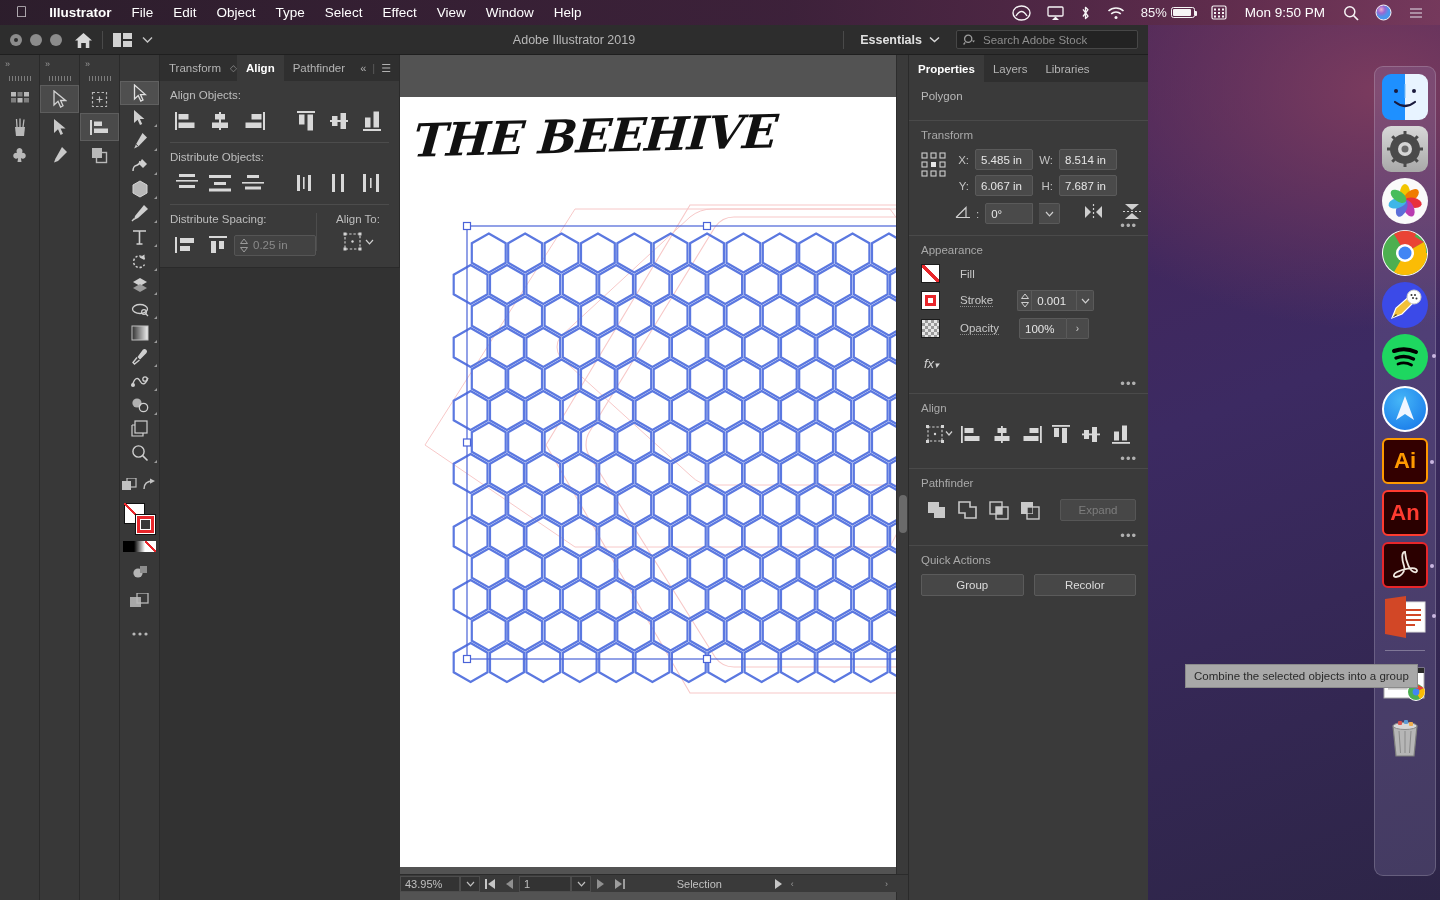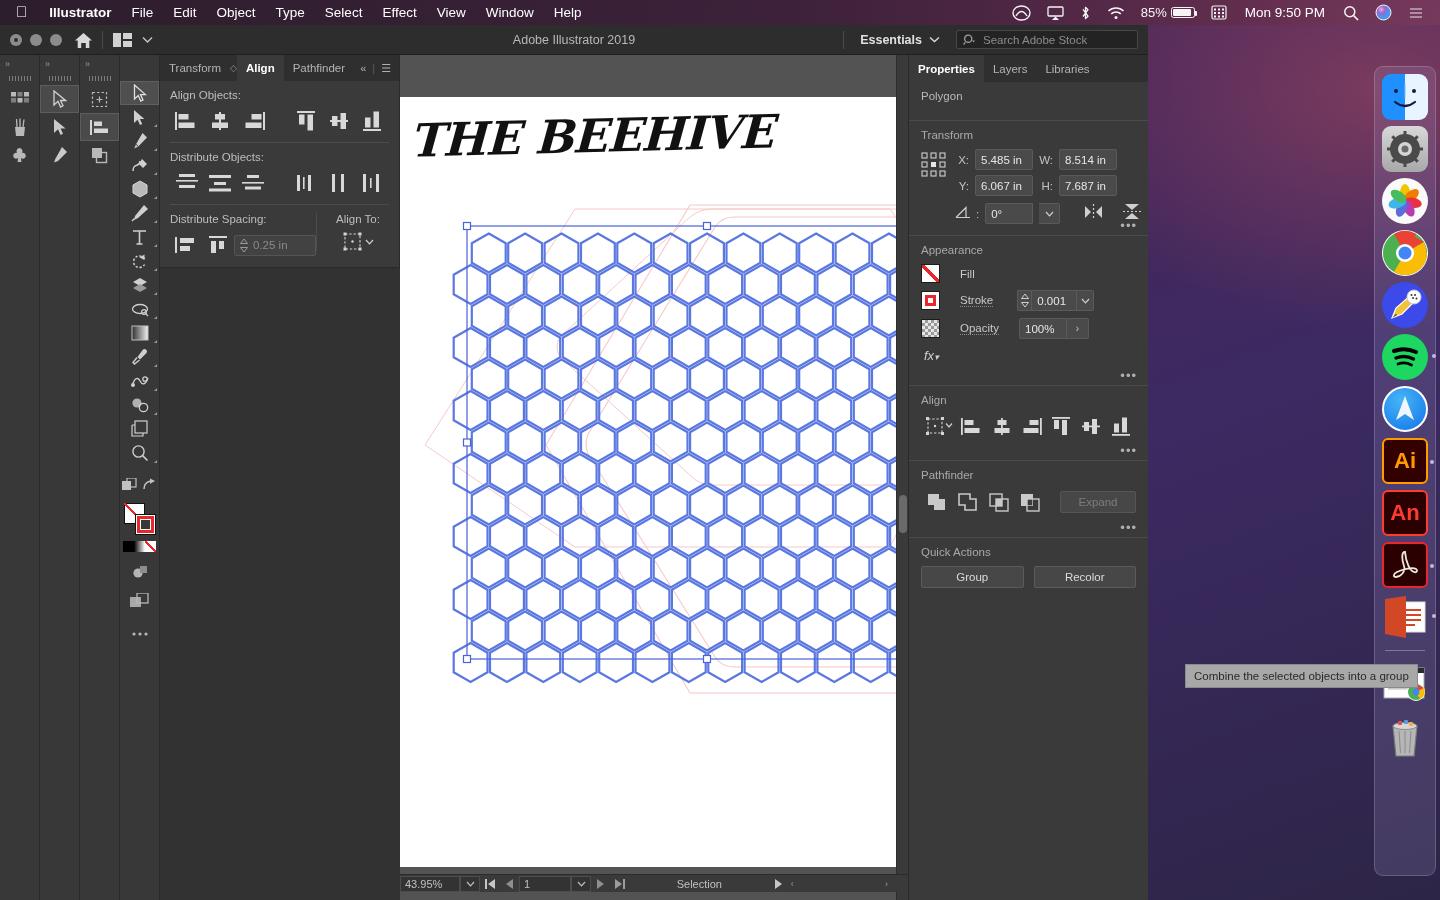--- a/index.html
+++ b/index.html
@@ -1170,21 +1170,21 @@
             </span>
           </div>
           <div class="app-row">
             <span class="sw-checker"></span>
             <span class="app-lbl">Opacity</span>
             <span style="display:flex">
               <span class="op-in">100%</span>
               <span class="op-dd">›</span>
             </span>
           </div>
-          <div style="font-size:13px;font-style:italic;color:#d0d0d0;padding-left:3px;margin-top:9px">
+          <div style="font-size:13px;font-style:italic;color:#d0d0d0;padding-left:3px;margin-top:17px">
             <span>fx</span><span style="font-size:9px">▾</span>
           </div>
           <div class="dots3">•••</div>
         </div>
 
         <div class="prop-sec" style="padding-bottom:22px">
           <div class="prop-sec-title">Align</div>
           <div class="align-icons">
             <span class="aibtn" style="width:36px">
               <svg width="28" height="19" viewBox="0 0 28 19">

